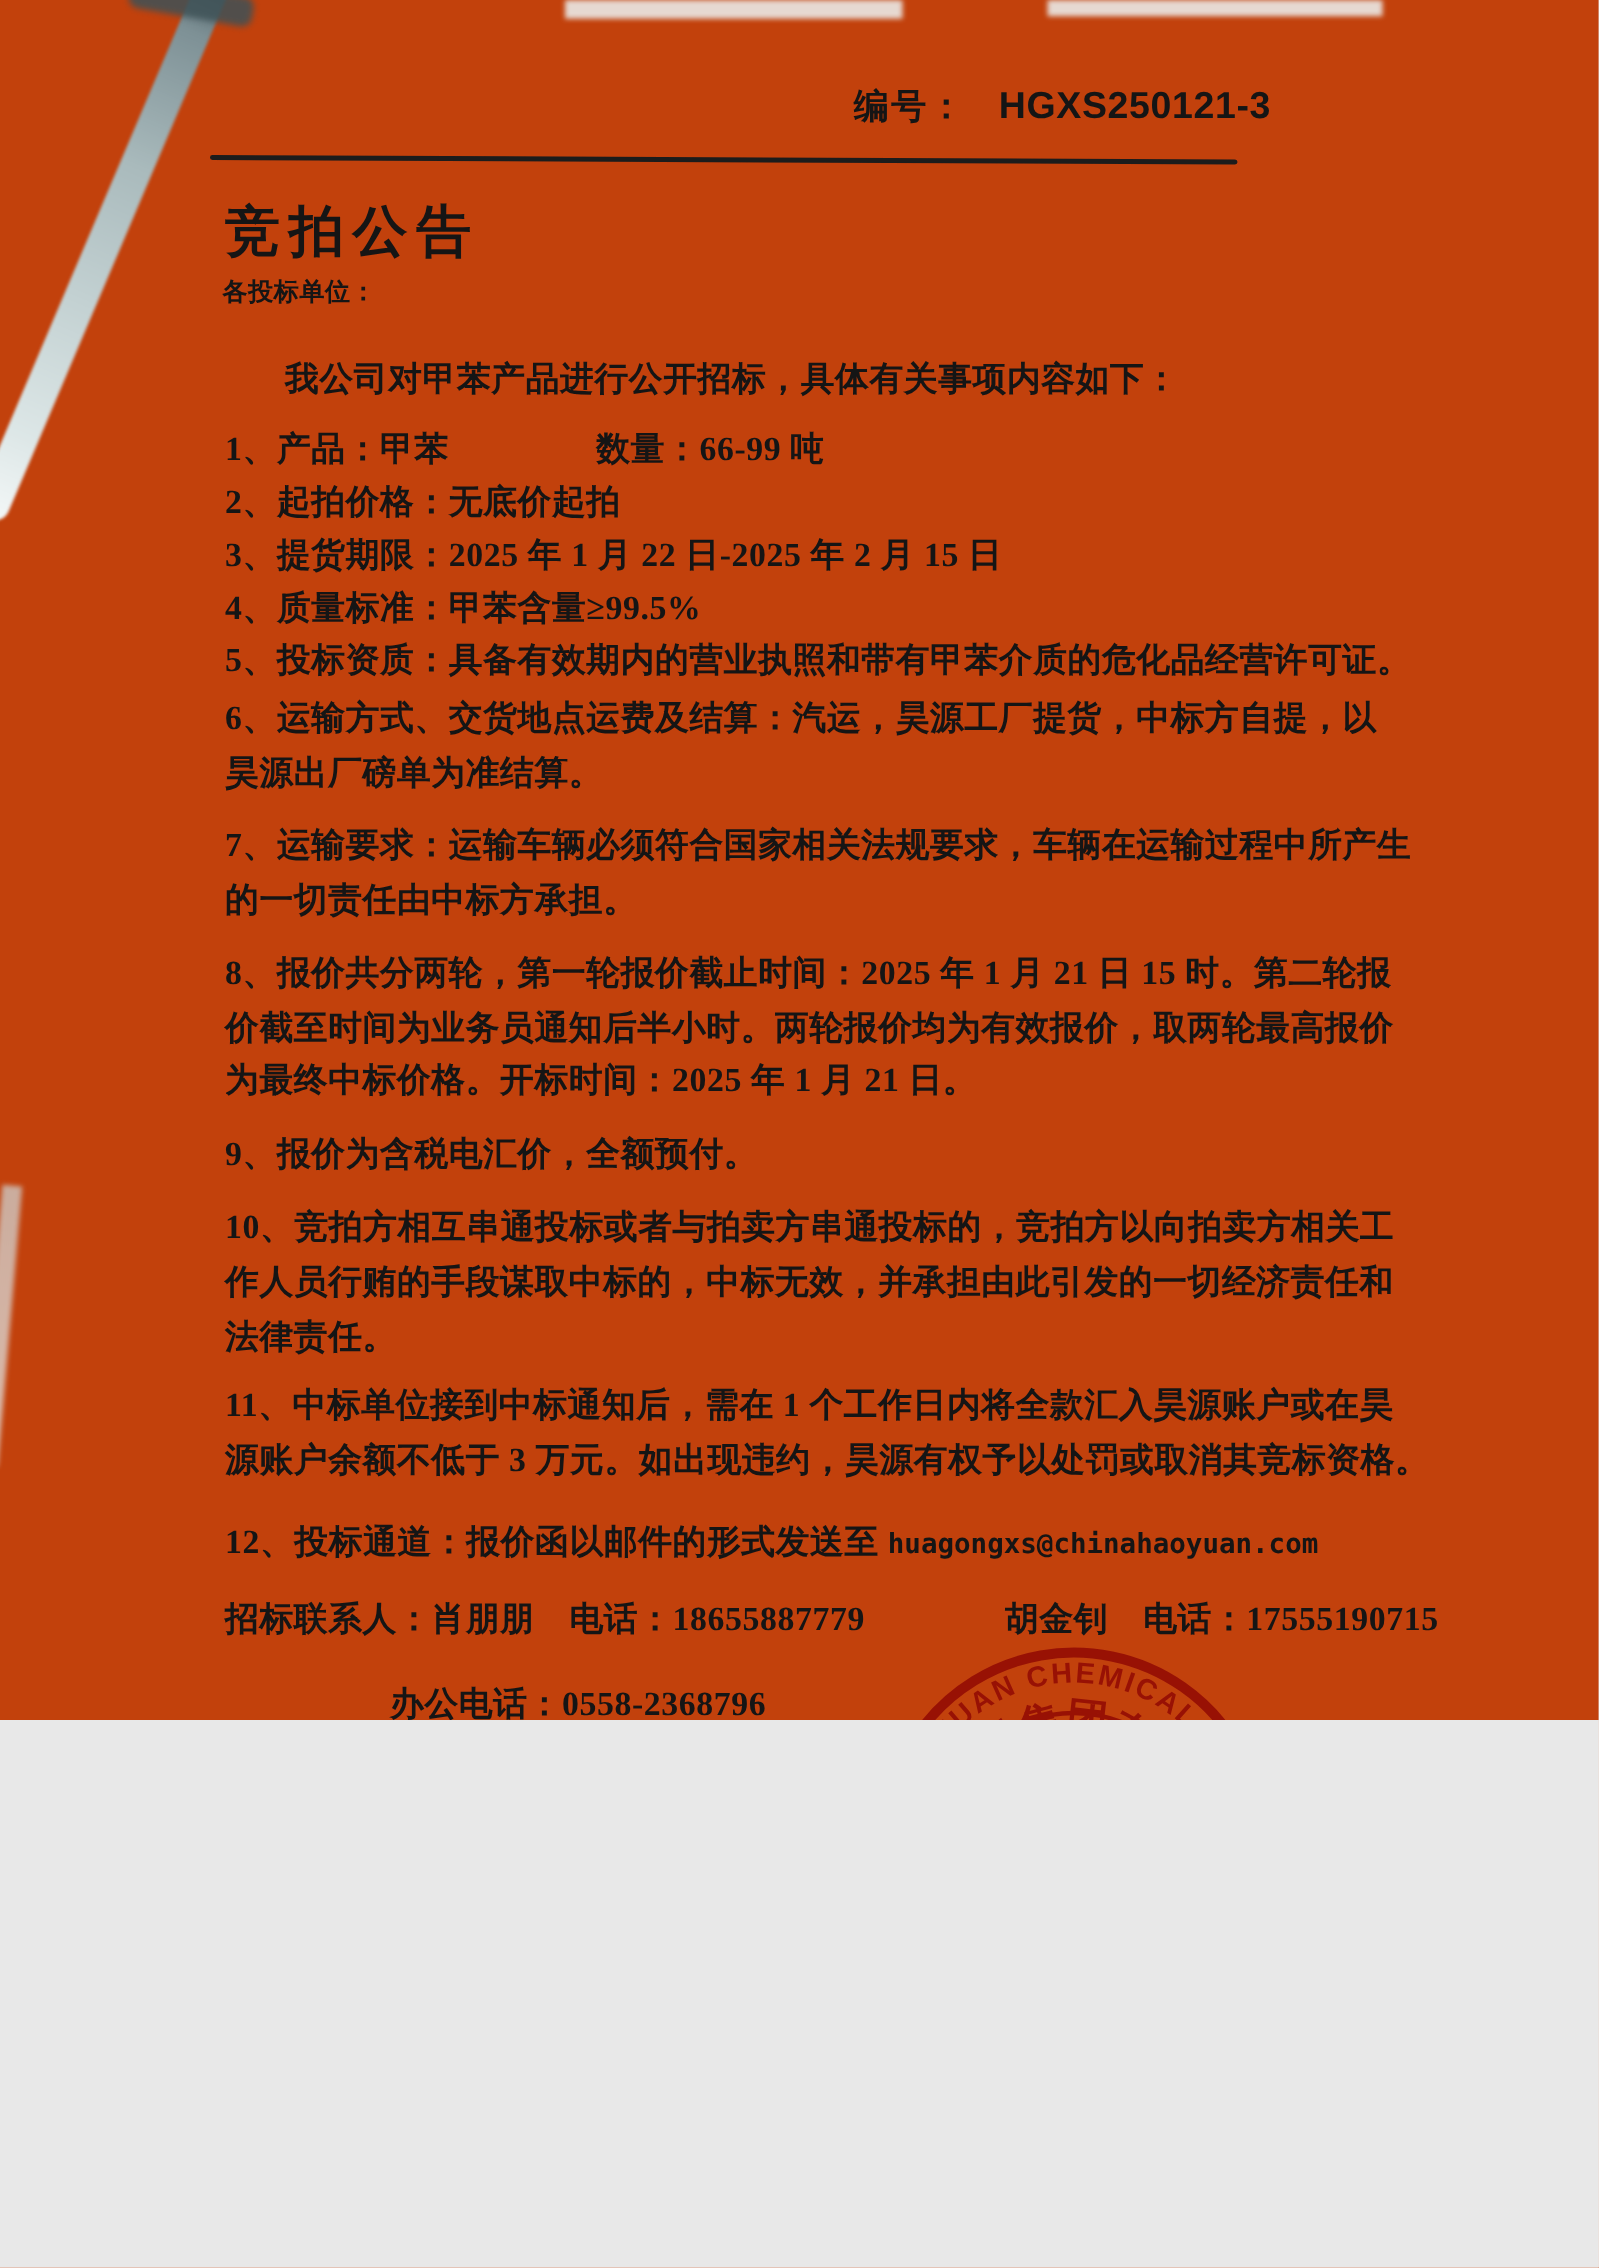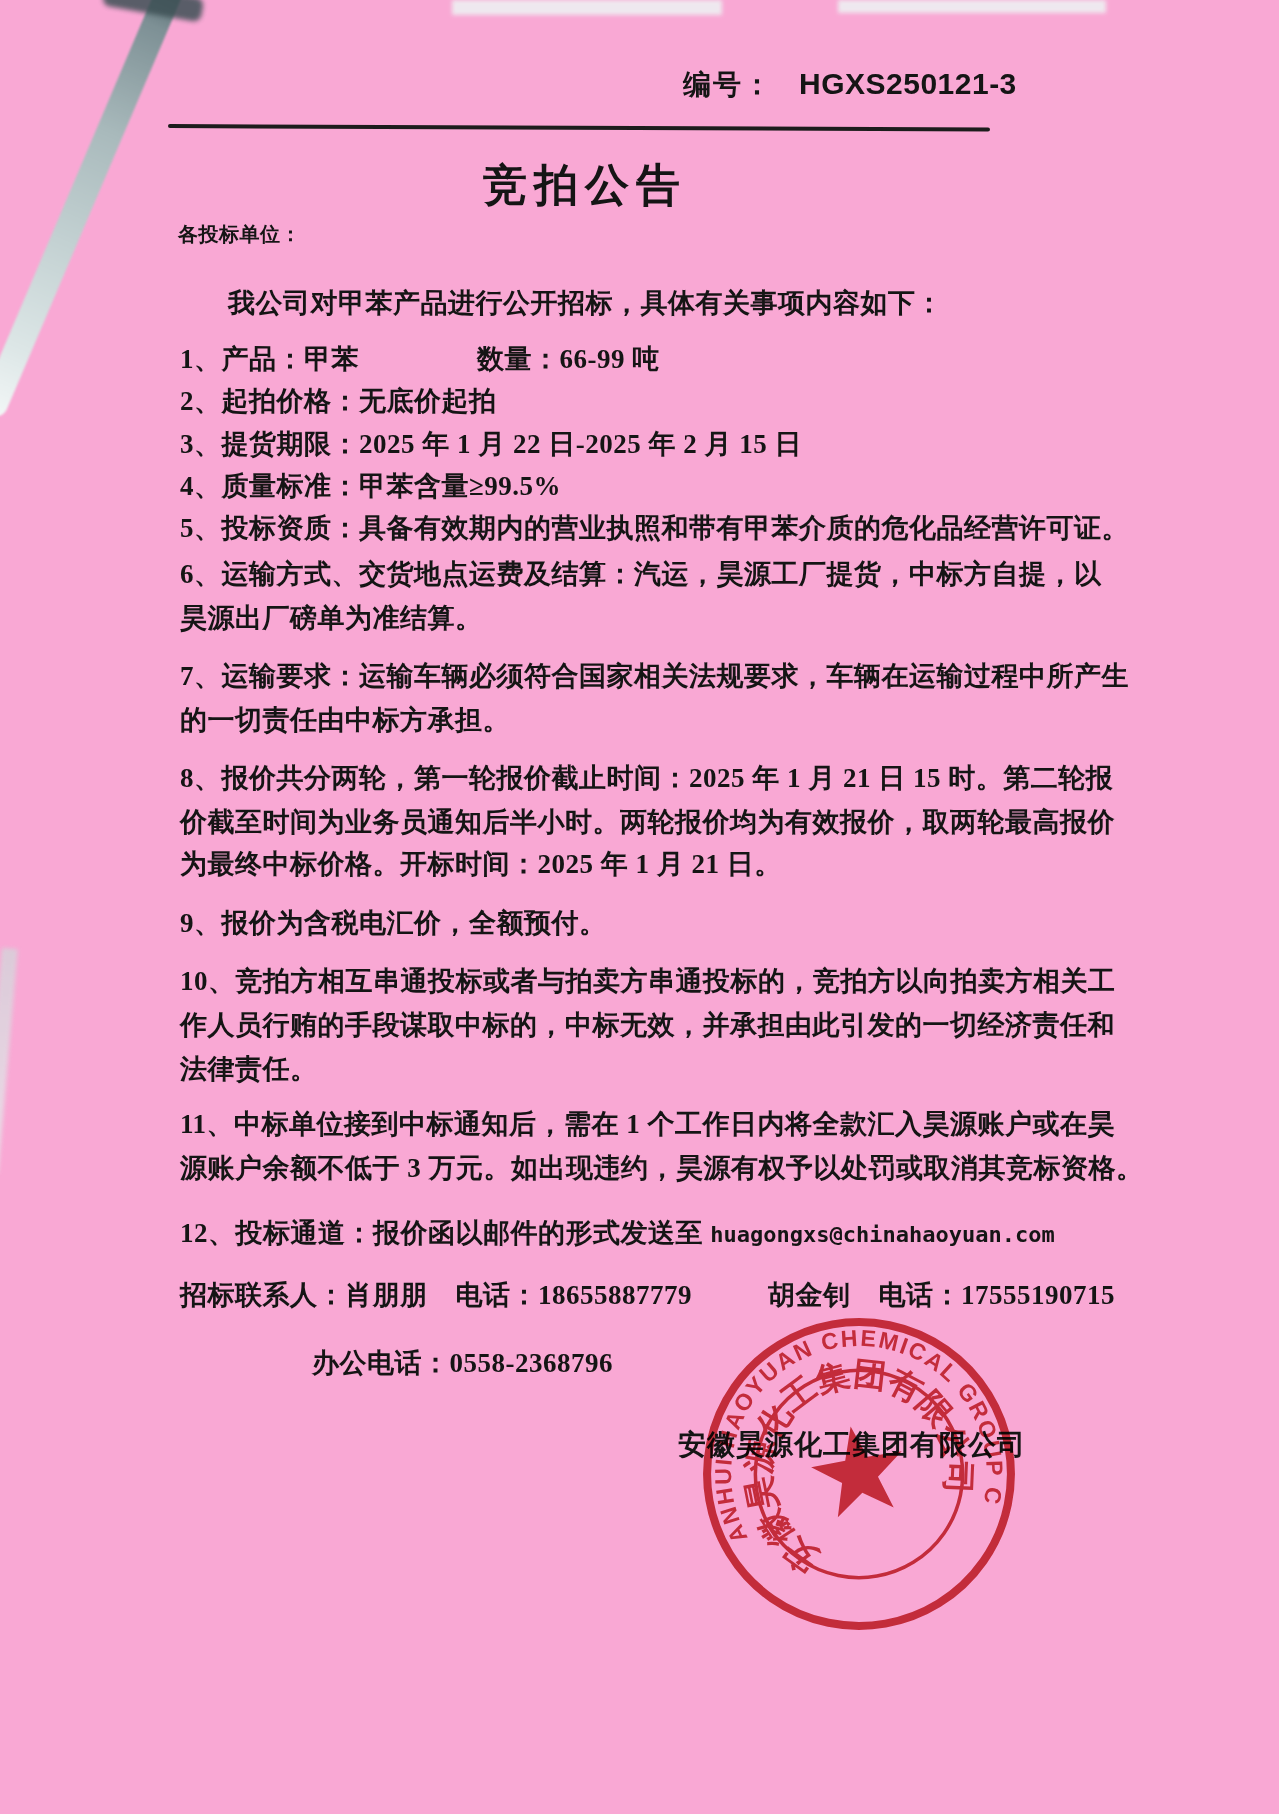--- a/index.html
+++ b/index.html
@@ -1,35 +1,35 @@
 <!DOCTYPE html>
 <html style="--stamp-color: #c1272d;"><head>
 <meta charset="utf-8">
 <style>
   html, body { margin:0; padding:0; background:#e8e8e8; }
   .page {
-    position:relative; width:1279px; height:1814px;
-    background:#f9a8d4; overflow:hidden;
+    position:relative; width:1279px; height:1376px;
+    background:#c2410c; overflow:hidden;
     font-family:"Liberation Serif","DejaVu Serif",serif;
     color:#151515;
   }
   .line {
     position:absolute; font-size:27px; font-weight:700;
     white-space:nowrap; letter-spacing:.5px; line-height:1.25;
   }
   .docno-row { position:absolute; left:683px; top:66px; display:flex; align-items:baseline; gap:26px; }
   .docno-label { font-size:28px; font-weight:700; letter-spacing:2px; }
   .docno-value { font-family:"Liberation Sans","DejaVu Sans",sans-serif; font-size:30px; font-weight:700; letter-spacing:.5px; }
   .head-rule { position:absolute; left:168px; top:124px; width:822px; height:4px; background:#1c1c1c; transform:rotate(.25deg); transform-origin:left center; border-radius:2px; }
-  .doc-title { position:absolute; left:180px; top:156px; width:810px; text-align:center; font-size:44px; font-weight:700; letter-spacing:7px; }
+  .doc-title { position:absolute; left:180px; top:156px; width:810px; font-size:44px; font-weight:700; letter-spacing:7px; }
   .salutation { font-size:20px; }
   .gap-quantity { margin-left:118px;text-align:right; }
   .email { font-family:"DejaVu Sans Mono","Liberation Mono",monospace; font-size:22px; font-weight:700; letter-spacing:0; }
   .c-gap-s { margin-left:28px; }
-  .c-gap-l { margin-left:76px; }
+  .c-gap-l { margin-left:112px; }
   .footer-company { position:absolute; left:678px; top:1426px; font-size:28px; font-weight:700; letter-spacing:1px; white-space:nowrap; }
   .footer-date { position:absolute; left:772px; top:1490px; font-size:28px; font-weight:700; letter-spacing:2px; white-space:nowrap; }
 
   
   .stamp {
     position:absolute; left:693px; top:1308px; width:332px; height:332px;
     mix-blend-mode:multiply; opacity:.88; transform:rotate(-10deg);
   }
   .stamp svg { width:100%; height:100%; }
   .stamp .ring { fill:none; stroke:var(--stamp-color,#c1272d); }

